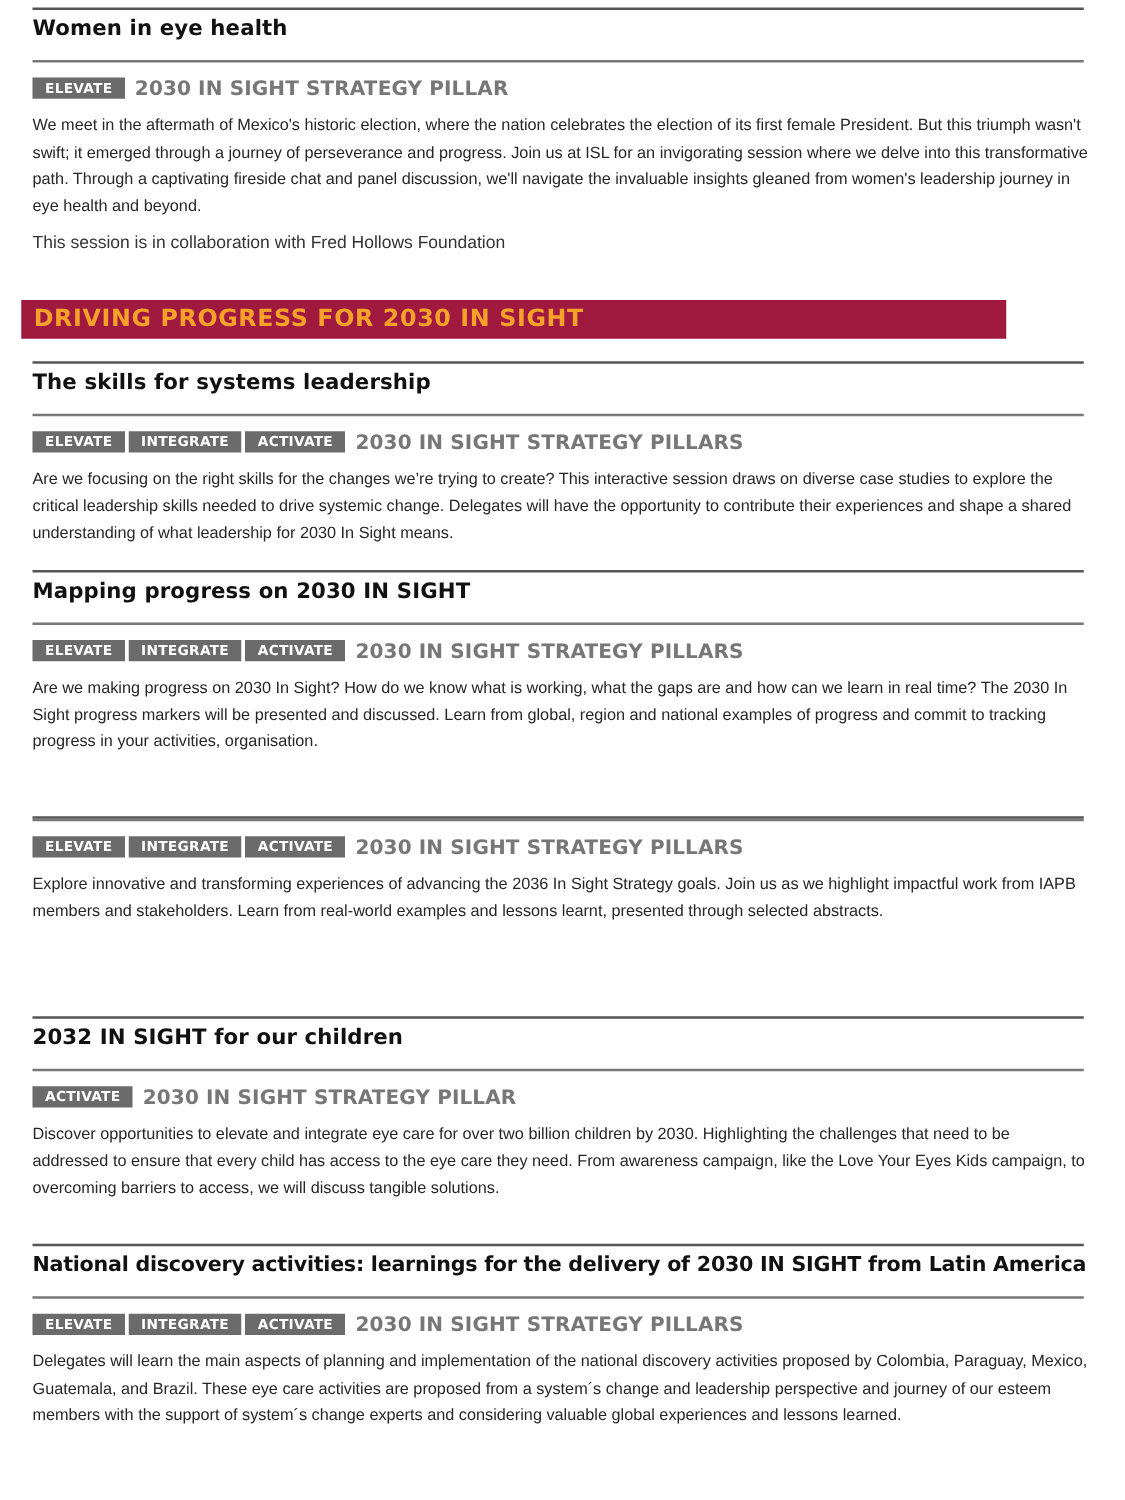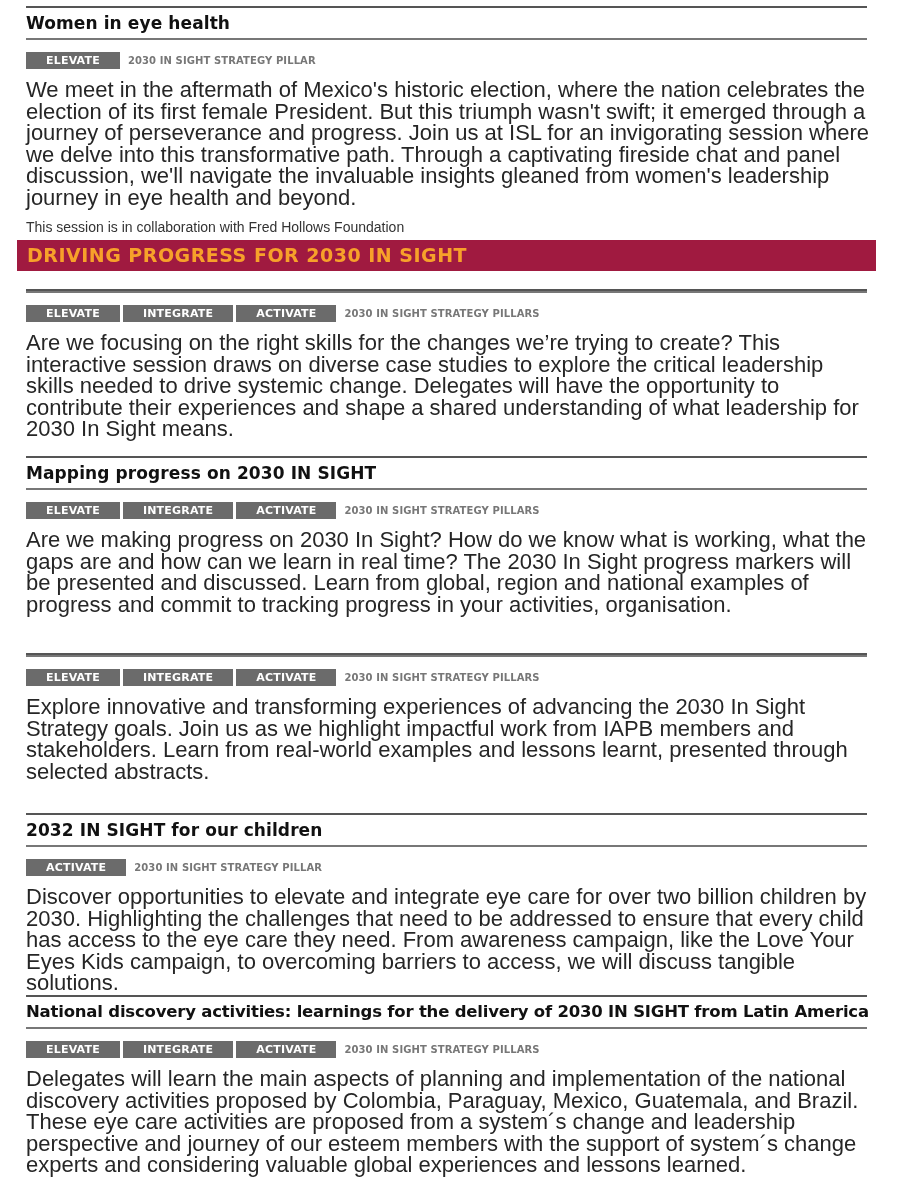--- a/index.html
+++ b/index.html
@@ -3,29 +3,29 @@
 <meta charset="utf-8">
 <style>
   html, body { margin: 0; padding: 0; background: #ffffff; }
   body { width: 900px; height: 1200px; overflow: hidden; position: relative;
          font-family: "Liberation Sans", sans-serif; color: #1f1f1f; }
   .page { position: absolute; left: 0; top: 0; width: 900px; }
   .session { position: absolute; left: 26px; width: 841px; }
   .rule-top { height: 0; border-top: 2px solid #555; }
   .rule-bottom { height: 0; border-top: 2px solid #777; }
   .title { font-family: "DejaVu Sans", sans-serif; font-weight: bold; font-size: 17px;
-           color: #111; line-height: 30px; height: 30px; white-space: nowrap; letter-spacing: 0.1px; }
+           color: #111; line-height: 30px; height: 40px; white-space: nowrap; letter-spacing: 0.1px; }
   .tags { display: flex; align-items: center; margin-top: 12px; height: 17px; }
   .tag { background: #6b6b6b; color: #fff; font-family: "DejaVu Sans", sans-serif; font-weight: bold;
-         font-size: 11px; line-height: 17px; padding: 0 20px; margin-right: 3px; letter-spacing: 0.2px; }
-  .pillar-label { font-family: "DejaVu Sans", sans-serif; font-size: 10px; font-weight: bold; color: #777;
+         font-size: 11px; line-height: 17px; padding: 0 10px; margin-right: 3px; letter-spacing: 0.2px; }
+  .pillar-label { font-family: "DejaVu Sans", sans-serif; font-size: 16px; font-weight: bold; color: #777;
                   margin-left: 5px; letter-spacing: 0.1px; }
-  .body-text { margin-top: 10px; font-size: 22px; line-height: 21.6px; color: #262626; width: 845px; }
+  .body-text { margin-top: 10px; font-size: 13px; line-height: 21.6px; color: #262626; width: 845px; }
   .note { margin-top: 10px; font-size: 14px; color: #333; }
-  .section-banner { position: absolute; left: 17px; top: 240px; width: 859px; height: 31px;
+  .section-banner { position: absolute; left: 17px; top: 240px; width: 788px; height: 31px;
                     background: #a01a40; }
   .section-banner span { display: block; padding-left: 10px; line-height: 31px;
                     font-family: "DejaVu Sans", sans-serif; font-weight: bold; font-size: 19px;
                     color: #f7a12a; letter-spacing: 0.5px; }
 </style>
 </head>
 <body>
 
 <div class="page">
 
@@ -40,20 +40,21 @@
     <div class="body-text">We meet in the aftermath of Mexico's historic election, where the nation celebrates the election of its first female President. But this triumph wasn't swift; it emerged through a journey of perseverance and progress. Join us at ISL for an invigorating session where we delve into this transformative path. Through a captivating fireside chat and panel discussion, we'll navigate the invaluable insights gleaned from women's leadership journey in eye health and beyond.</div>
     <div class="note">This session is in collaboration with Fred Hollows Foundation</div>
   </div>
 
   <div class="section-banner">
     <span>DRIVING PROGRESS FOR 2030 IN SIGHT</span>
   </div>
 
   <div class="session" style="top:289px;">
     <div class="rule-top"></div>
+    <div class="title">The skills for systems leadership</div>
     <div class="rule-bottom"></div>
     <div class="tags">
       <span class="tag">ELEVATE</span>
       <span class="tag">INTEGRATE</span>
       <span class="tag">ACTIVATE</span>
       <span class="pillar-label">2030 IN SIGHT STRATEGY PILLARS</span>
     </div>
     <div class="body-text">Are we focusing on the right skills for the changes we’re trying to create? This interactive session draws on diverse case studies to explore the critical leadership skills needed to drive systemic change. Delegates will have the opportunity to contribute their experiences and shape a shared understanding of what leadership for 2030 In Sight means.</div>
   </div>
 
@@ -72,21 +73,21 @@
 
   <div class="session" style="top:653px;">
     <div class="rule-top"></div>
     <div class="rule-bottom"></div>
     <div class="tags">
       <span class="tag">ELEVATE</span>
       <span class="tag">INTEGRATE</span>
       <span class="tag">ACTIVATE</span>
       <span class="pillar-label">2030 IN SIGHT STRATEGY PILLARS</span>
     </div>
-    <div class="body-text">Explore innovative and transforming experiences of advancing the 2030 In Sight Strategy goals. Join us as we highlight impactful work from IAPB members and stakeholders. Learn from real-world examples and lessons learnt, presented through selected abstracts.</div>
+    <div class="body-text">Explore innovative and transforming experiences of advancing the 2036 In Sight Strategy goals. Join us as we highlight impactful work from IAPB members and stakeholders. Learn from real-world examples and lessons learnt, presented through selected abstracts.</div>
   </div>
 
   <div class="session" style="top:813px;">
     <div class="rule-top"></div>
     <div class="title">2032 IN SIGHT for our children</div>
     <div class="rule-bottom"></div>
     <div class="tags">
       <span class="tag">ACTIVATE</span>
       <span class="pillar-label">2030 IN SIGHT STRATEGY PILLAR</span>
     </div>

